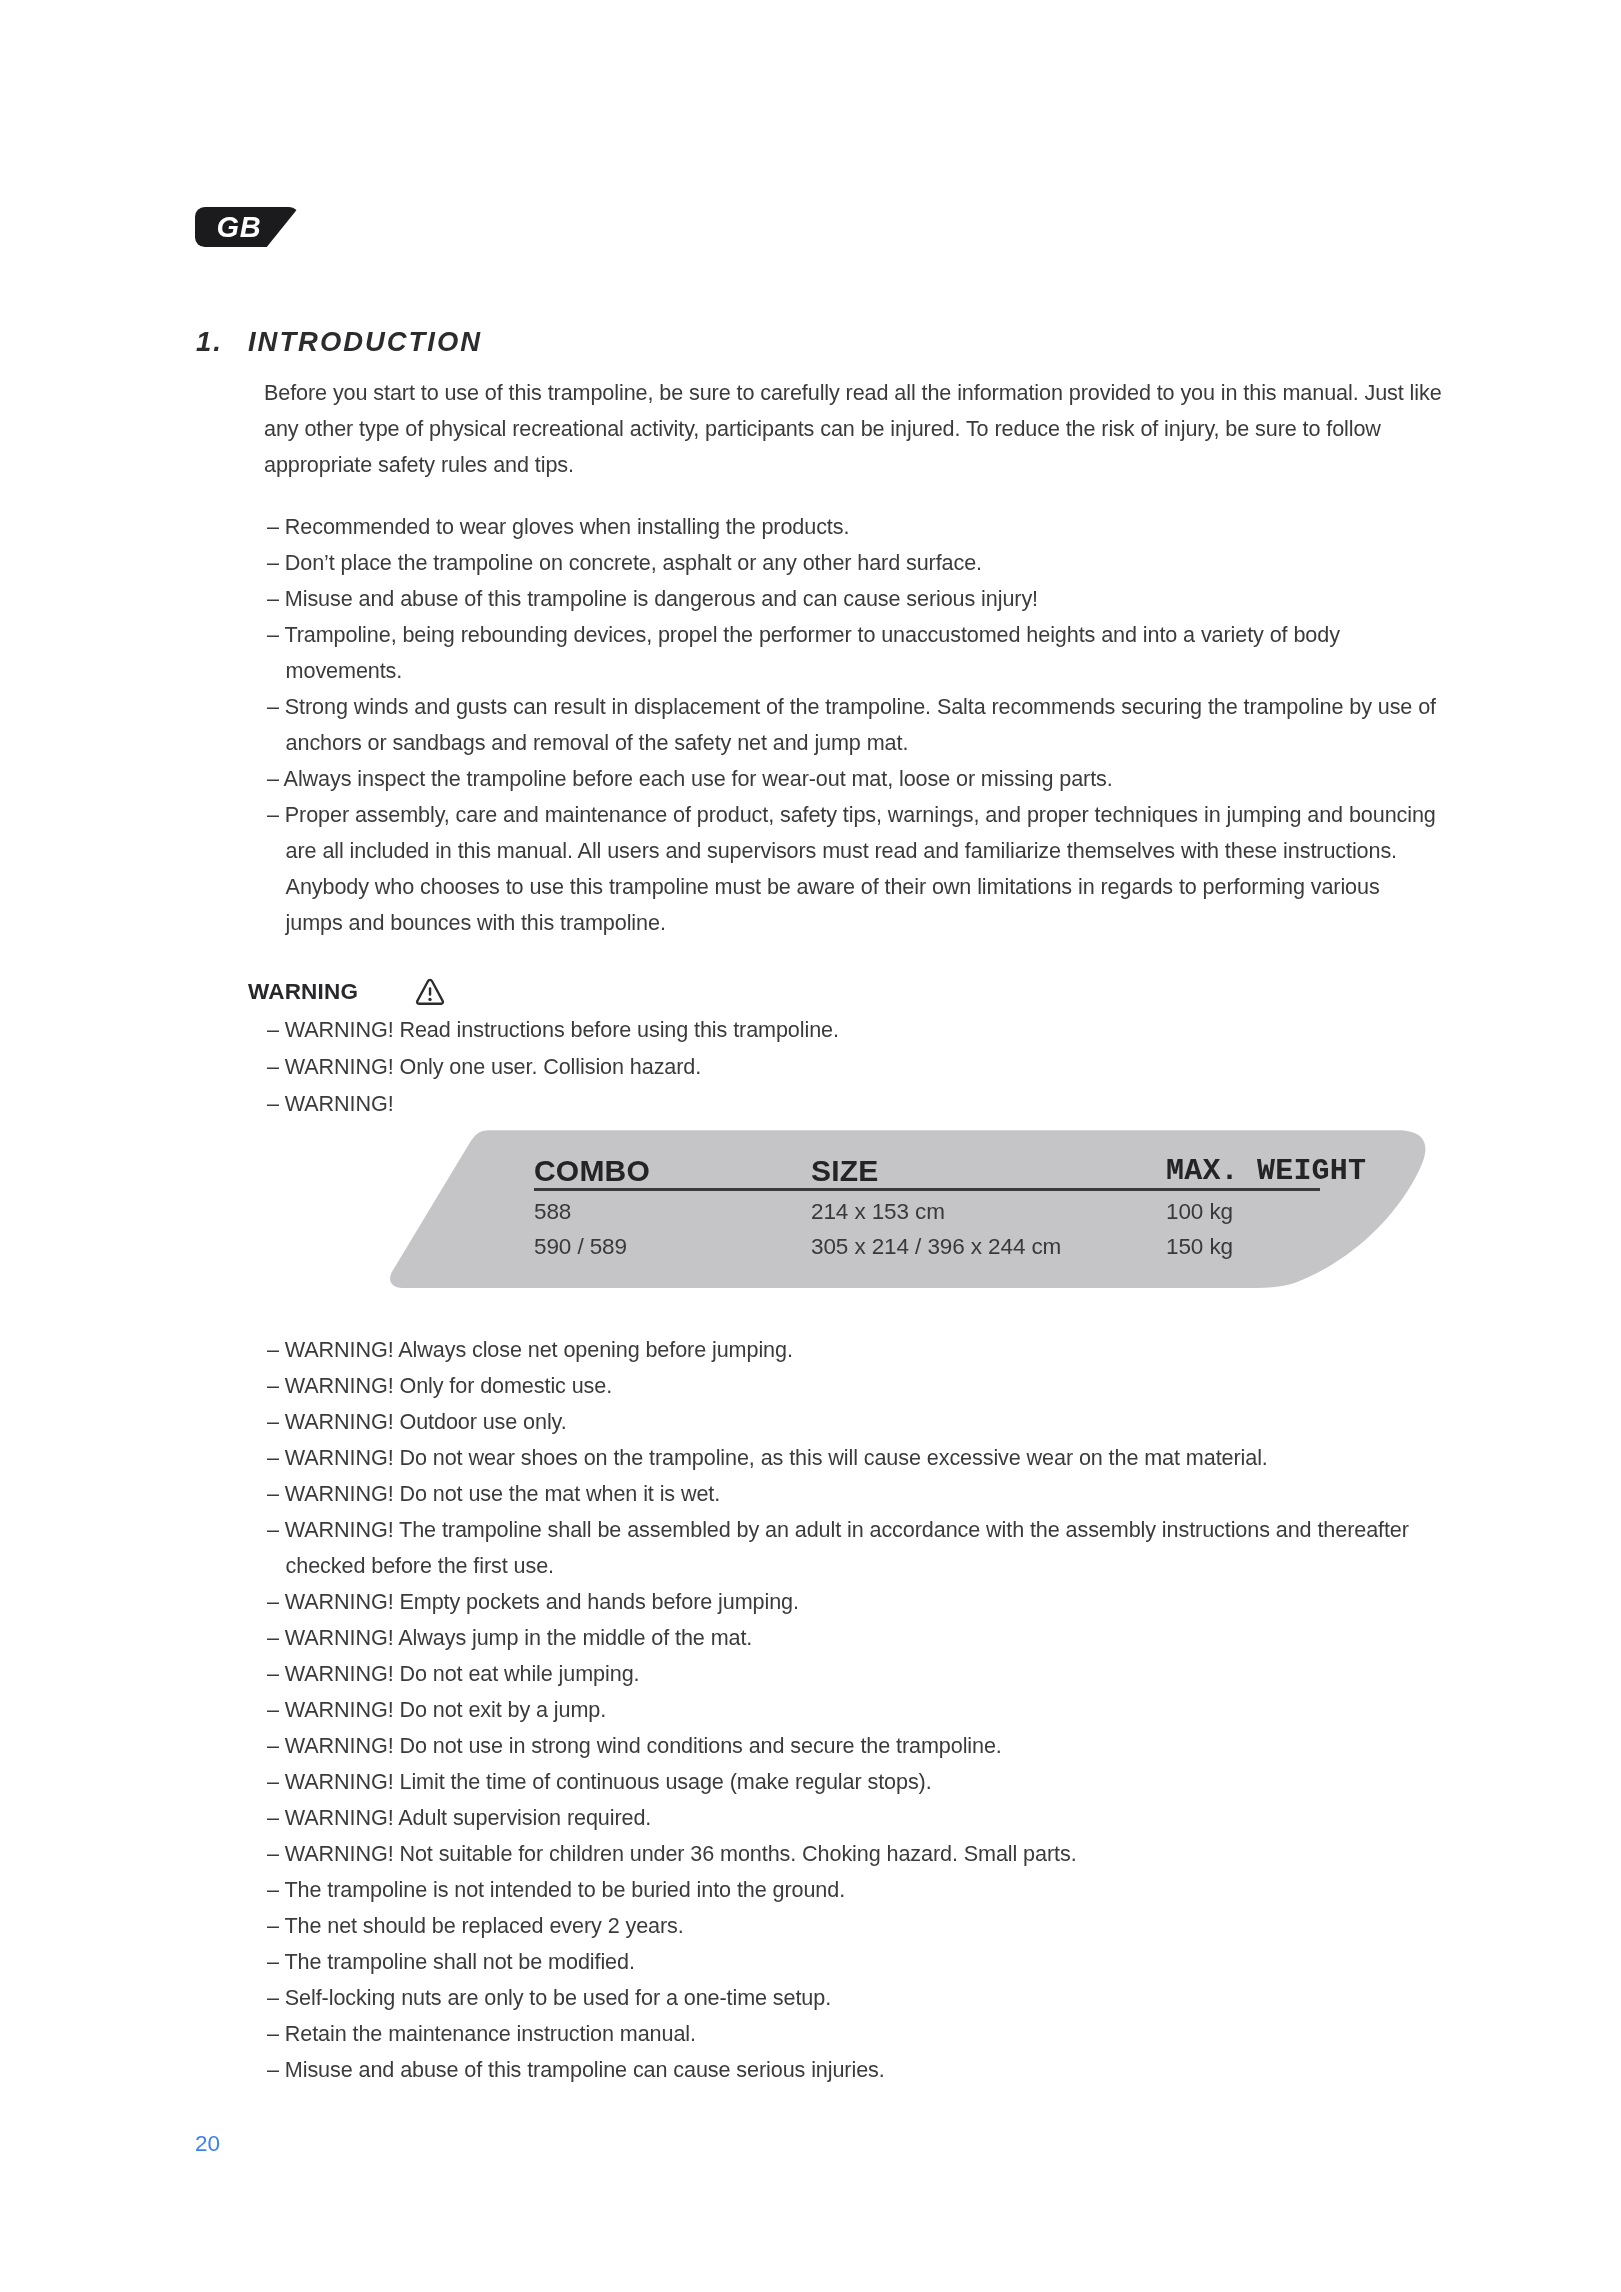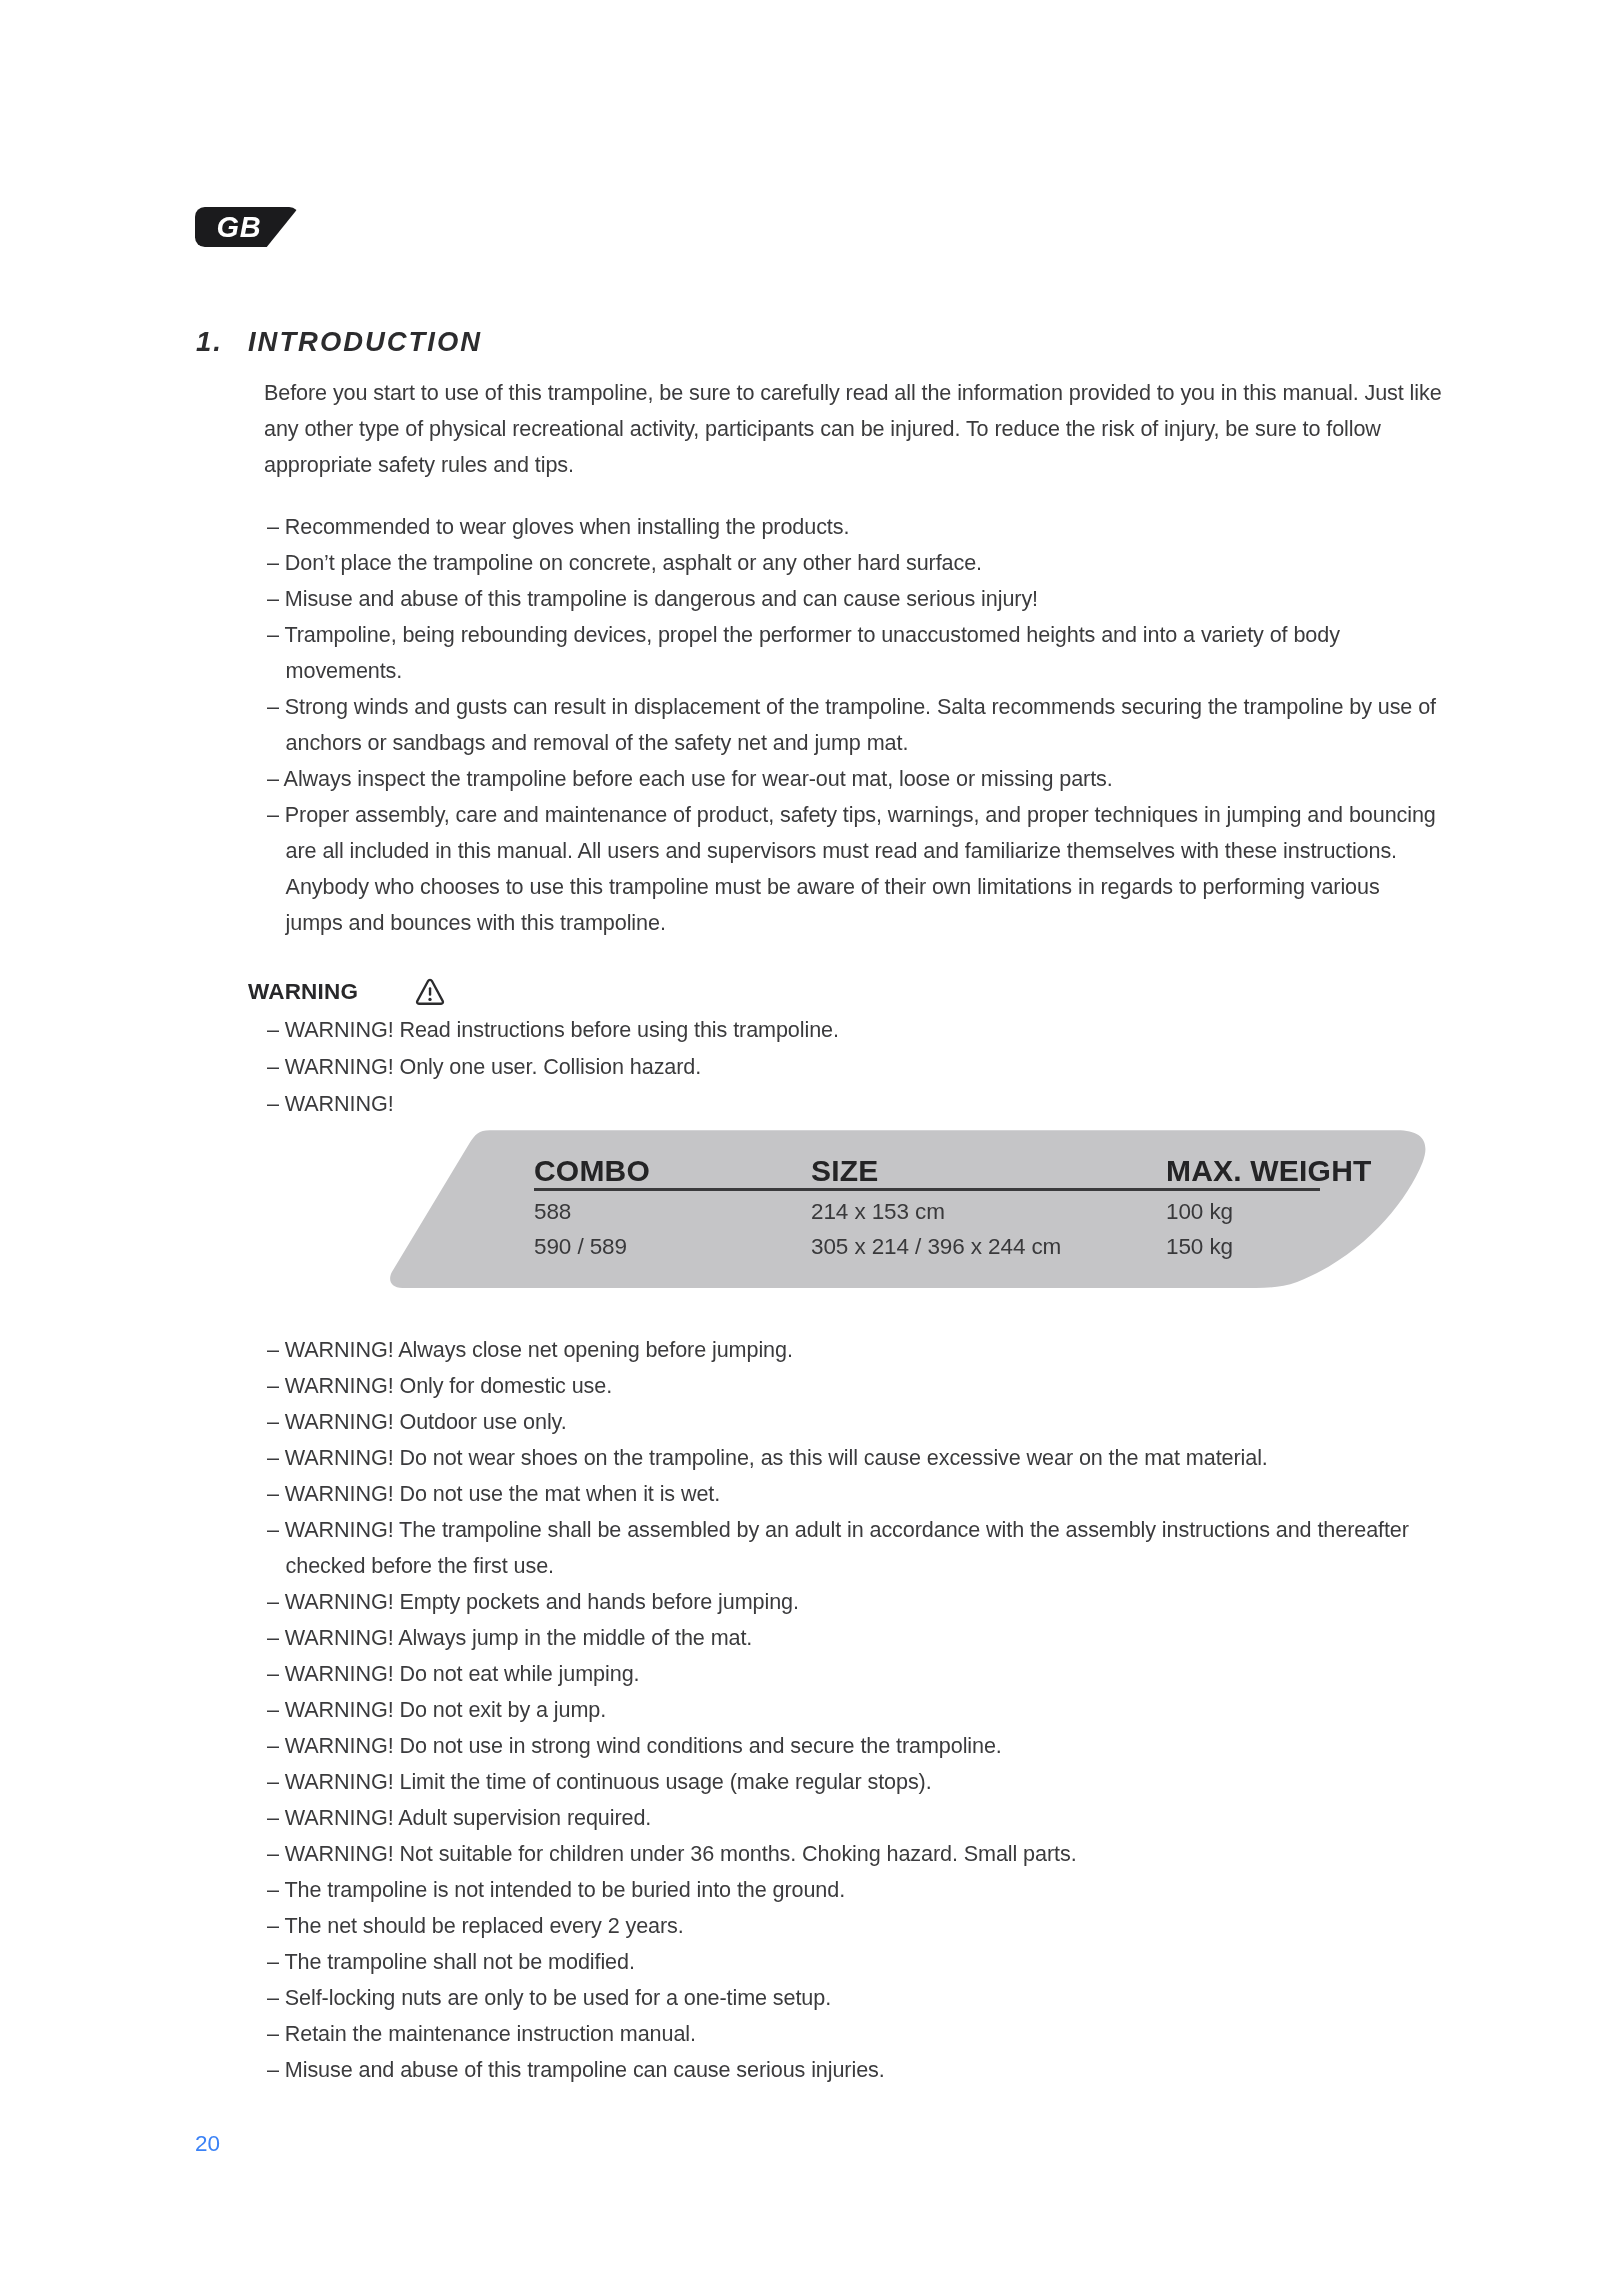--- a/index.html
+++ b/index.html
@@ -56,21 +56,21 @@
   
   .banner{position:absolute;left:380px;top:1125px;width:1068px;height:169px;}
   .banner > svg{position:absolute;left:0;top:0;}
   .tbl-head{position:absolute;left:154px;top:29px;height:29px;width:833px;}
   .tbl-head span{
     position:absolute;top:0;font-weight:bold;font-size:30px;color:#242426;
     letter-spacing:0.2px;white-space:nowrap;
   }
   .tbl-head span:nth-of-type(1){left:0;}
   .tbl-head span:nth-of-type(2){left:277px;}
-  .tbl-head span:nth-of-type(3){left:632px;}
+  .tbl-head span:nth-of-type(3){left:632px;font-family:Liberation Mono, monospace;}
   .tbl-underline{
     position:absolute;left:154px;top:63px;width:786px;height:2.9px;background:#3a3a3c;
   }
   .tbl-rows{position:absolute;left:154px;top:71px;width:882px;}
   .tbl-rows .trow{position:relative;height:35px;}
   .tbl-rows .td{
     position:absolute;top:2.9px;font-size:22.5px;color:#39393b;white-space:nowrap;
     letter-spacing:-0.1px;
   }
   .td.c0{left:0;text-align:center;}

